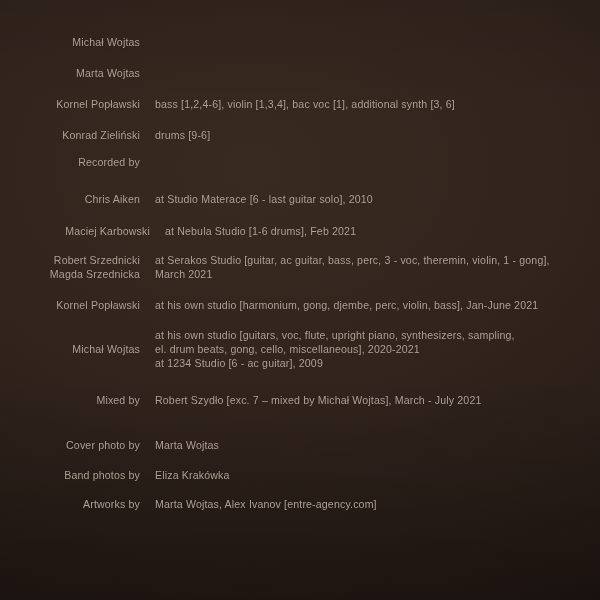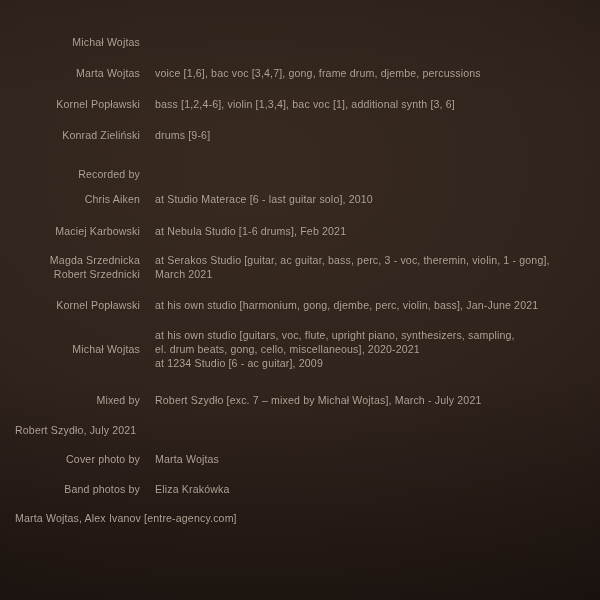--- a/index.html
+++ b/index.html
@@ -34,47 +34,44 @@
   }
   .value { padding-left: 15px; flex: 1; }
   .label, .line {
     font-size: 10.6px;
     line-height: 14px;
     letter-spacing: 0.15px;
     white-space: nowrap;
     color: #b1a396;
     text-shadow: 0 0 1px rgba(0,0,0,0.35);
   }
-  .m11 { margin-top: 11px; }
+  .m11 { margin-top: 23px; }
   .m15 { margin-top: 15px; }
   .m16 { margin-top: 16px; }
   .m17 { margin-top: 17px; }
-  .m18 { margin-top: 18px; }
+  .m18 { margin-top: 18px; margin-left: 10px; }
   .m23 { margin-top: 23px; }
-  .m25 { margin-top: 25px; }
+  .m25 { margin-top: 13px; }
 </style>
 </head>
 <body>
 
 <div class="page">
   <div class="credits">
 
     <div class="row">
       <div class="labels">
           <div class="label">Michał Wojtas</div>
         </div>
     </div>
 
     <div class="row m17">
       <div class="labels">
           <div class="label">Marta Wojtas</div>
         </div>
-      <div class="value">
-        <div class="line">voice [1,6], bac voc [3,4,7], gong, frame drum, djembe, percussions</div>
-      </div>
     </div>
 
     <div class="row m17">
       <div class="labels">
           <div class="label">Kornel Popławski</div>
         </div>
       <div class="value">
         <div class="line">bass [1,2,4-6], violin [1,3,4], bac voc [1], additional synth [3, 6]</div>
       </div>
     </div>
@@ -108,22 +105,22 @@
       <div class="labels">
         <div class="label">Maciej Karbowski</div>
       </div>
       <div class="value">
         <div class="line">at Nebula Studio [1-6 drums], Feb 2021</div>
       </div>
     </div>
 
     <div class="row m15">
       <div class="labels">
+        <div class="label">Robert Srzednicki</div>
         <div class="label">Magda Srzednicka</div>
-        <div class="label">Robert Srzednicki</div>
       </div>
       <div class="value">
         <div class="line">at Serakos Studio [guitar, ac guitar, bass, perc, 3 - voc, theremin, violin, 1 - gong],</div>
         <div class="line">March 2021</div>
       </div>
     </div>
 
     <div class="row m17">
       <div class="labels">
           <div class="label">Kornel Popławski</div>
@@ -147,23 +144,20 @@
     <div class="row m23">
       <div class="labels">
           <div class="label">Mixed by</div>
         </div>
       <div class="value">
         <div class="line">Robert Szydło [exc. 7 – mixed by Michał Wojtas], March - July 2021</div>
       </div>
     </div>
 
     <div class="row m16">
-      <div class="value">
-        <div class="line">Robert Szydło, July 2021</div>
-      </div>
     </div>
 
     <div class="row m15">
       <div class="labels">
           <div class="label">Cover photo by</div>
         </div>
       <div class="value">
         <div class="line">Marta Wojtas</div>
       </div>
     </div>
@@ -171,19 +165,22 @@
     <div class="row m16">
       <div class="labels">
           <div class="label">Band photos by</div>
         </div>
       <div class="value">
         <div class="line">Eliza Krakówka</div>
       </div>
     </div>
 
     <div class="row m15">
+      <div class="labels">
+          <div class="label">Artworks by</div>
+        </div>
       <div class="value">
         <div class="line">Marta Wojtas, Alex Ivanov [entre-agency.com]</div>
       </div>
     </div>
 
   </div>
 </div>
 
 </body></html>

